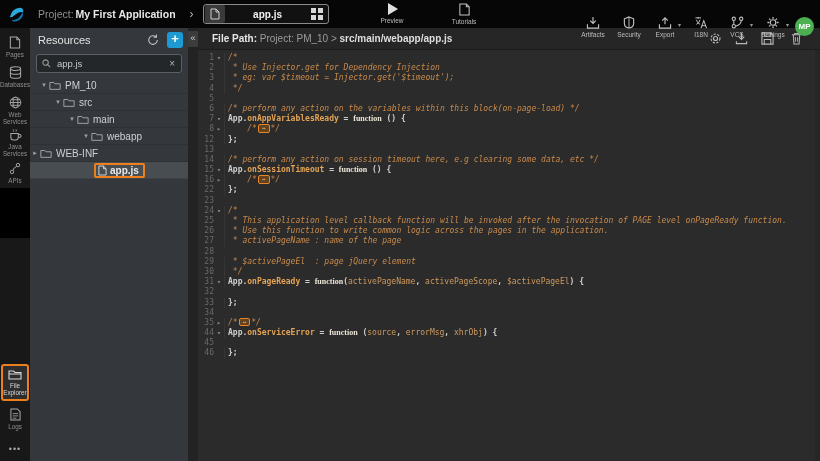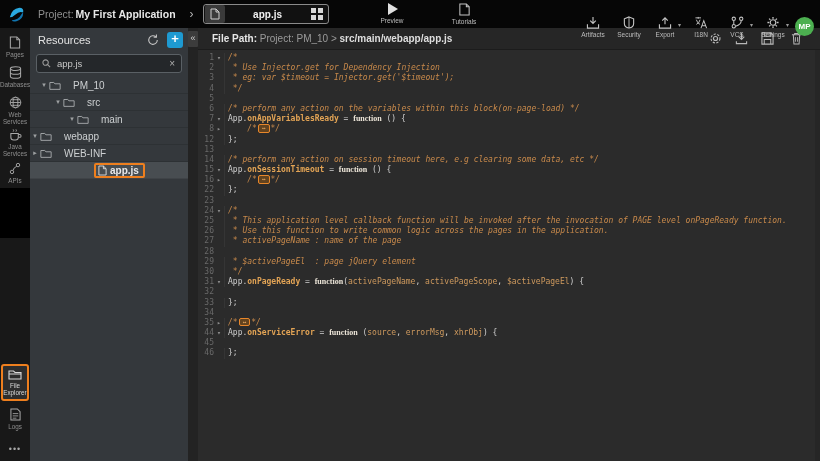--- a/index.html
+++ b/index.html
@@ -45,21 +45,21 @@
   .res-add{width:16px;height:16px;background:#1e9ad2;border-radius:3px;color:#fff;font-size:13px;
            line-height:14px;text-align:center;cursor:pointer;font-weight:bold;}
   .res-search{margin:2px 6px 4px 6px;height:19px;background:#24272a;border:1px solid #5a6065;border-radius:3px;
               display:flex;align-items:center;padding:0 5px;}
   .res-search input{flex:1;background:transparent;border:none;outline:none;color:#c6c6c6;font-size:9.5px;
                     font-family:"Liberation Sans",sans-serif;margin-left:4px;min-width:0;}
   .res-x{color:#aeaeae;font-size:10px;cursor:pointer;padding:0 1px;}
   .tree-row{height:17px;display:flex;align-items:center;font-size:10px;color:#cdd0d2;cursor:pointer;
             border-bottom:1px solid rgba(0,0,0,0.12);}
   .tr-arrow{width:10px;color:#9da0a2;font-size:7px;text-align:center;flex:none;}
-  .tr-label{margin-left:12px;white-space:nowrap;}
+  .tr-label{margin-left:4px;white-space:nowrap;}
   .row-sel{background:#484d51;}
   .hl-box{display:flex;align-items:center;border:2px solid #ee7f1e;border-radius:2px;padding:0 4px 0 2px;height:15px;}
   .hl-box .tr-label{margin-left:3px;font-weight:bold;color:#e8e8e8;}
 
   
   .divider{position:absolute;top:28px;left:188px;width:10px;height:433px;background:#232323;}
   .div-btn{width:10px;height:16px;background:#3c3c3c;color:#cfcfcf;font-size:9px;line-height:15px;
            text-align:center;cursor:pointer;margin-top:3px;border-radius:1px;}
 
   
@@ -74,21 +74,21 @@
 
   .code{position:absolute;top:50px;left:198px;width:622px;height:411px;background:#2b2b2b;
         font-family:"DejaVu Sans Mono",monospace;font-size:8px;padding-top:3px;overflow:hidden;}
   .code-line{display:flex;align-items:center;height:10.2px;line-height:10.2px;white-space:pre;}
   .gut-num{width:16px;text-align:right;color:#696969;flex:none;}
   .gut-arrow{width:10px;text-align:center;color:#8d8d8d;font-size:6.5px;flex:none;}
   .line-content{padding-left:3px;border-left:1px solid #353535;}
   .tk-cm{color:#c98a4b;font-style:italic;}
   .tk-prop{color:#e3a455;font-weight:bold;}
   .tk-kw{color:#ece5d8;font-weight:bold;font-family:Liberation Serif, serif;}
-  .tk-pl{color:#d0d0d0;}
+  .tk-pl{color:#d0d0d0;font-weight:bold;}
   .tk-arg{color:#cf9a5e;}
   .tk-fold{display:inline-block;border:1px solid #e8872a;background:#63431f;color:#f2b066;
            border-radius:2px;font-size:6px;line-height:6.5px;padding:0 3px;margin:0 1px;vertical-align:1px;cursor:pointer;}
   .scrolltrack{position:absolute;top:50px;right:0;width:5px;height:411px;background:#262626;}
 </style>
 </head>
 <body>
 
 <div class="app">
 
@@ -278,21 +278,21 @@
           </svg>
         <span class="tr-label">src</span>
       </div>
       <div class="tree-row" style="padding-left:37px;">
         <span class="tr-arrow">▾</span>
         <svg width="12" height="9" viewBox="0 0 14 10">
             <path d="M1 2V9.5h12V3H7L5.5 1.5H1z" fill="none" stroke="#b0b3b5" stroke-width="1"></path>
           </svg>
         <span class="tr-label">main</span>
       </div>
-      <div class="tree-row" style="">
+      <div class="tree-row" style="padding-left:51px;">
         <span class="tr-arrow">▾</span>
         <svg width="12" height="9" viewBox="0 0 14 10">
             <path d="M1 2V9.5h12V3H7L5.5 1.5H1z" fill="none" stroke="#b0b3b5" stroke-width="1"></path>
           </svg>
         <span class="tr-label">webapp</span>
       </div>
       <div class="tree-row" style="">
         <span class="tr-arrow">▸</span>
         <svg width="12" height="9" viewBox="0 0 14 10">
             <path d="M1 2V9.5h12V3H7L5.5 1.5H1z" fill="none" stroke="#b0b3b5" stroke-width="1"></path>

